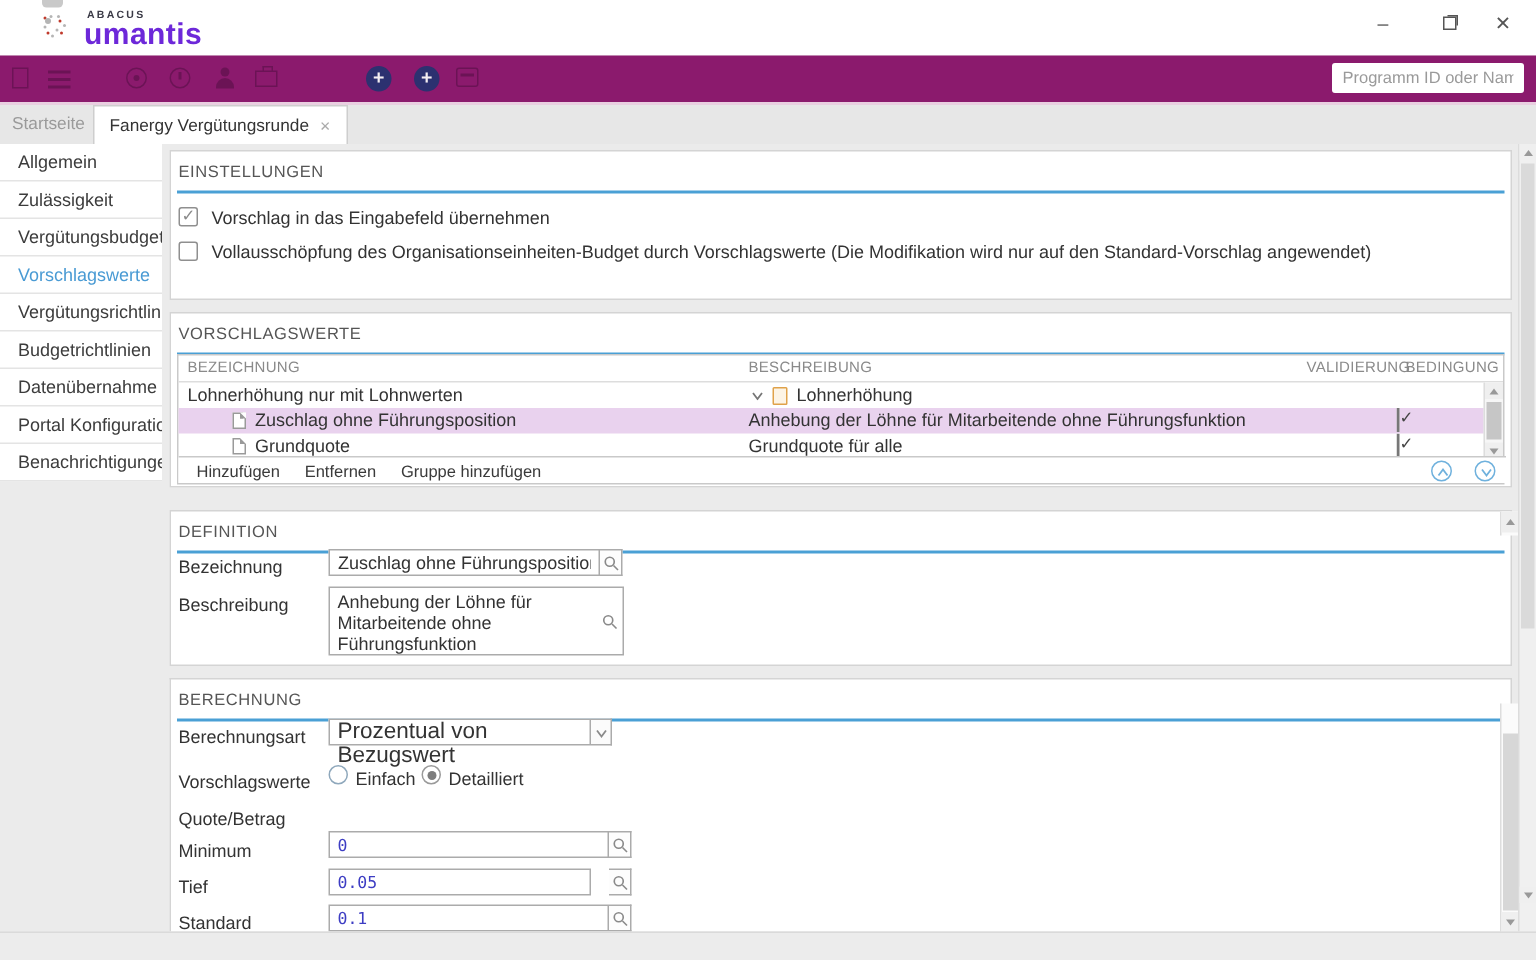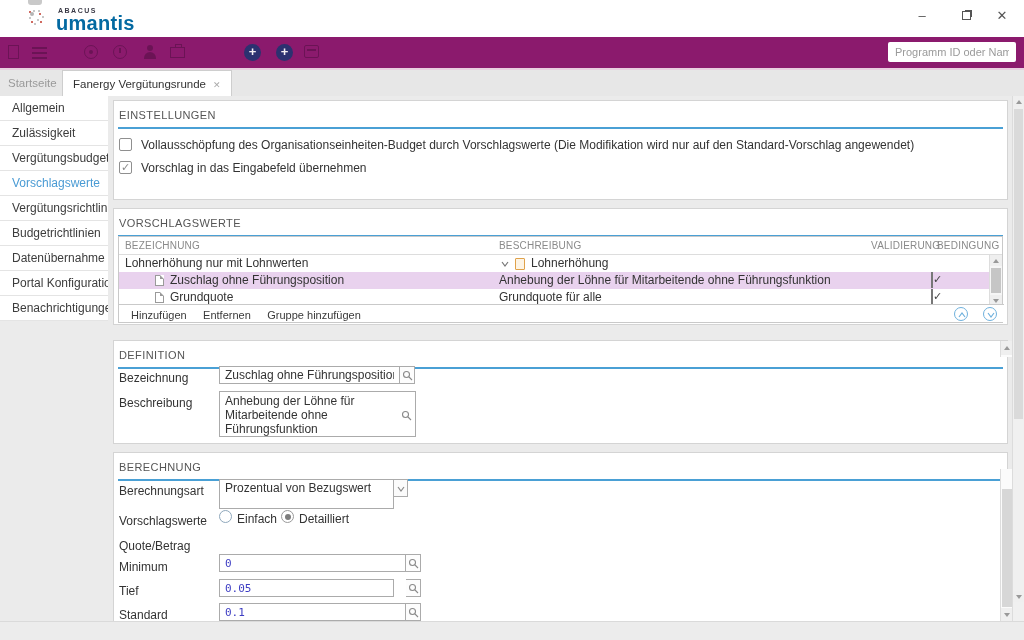--- a/index.html
+++ b/index.html
@@ -9,21 +9,21 @@
 
   
   .titlebar { position:absolute; top:0; left:0; width:1024px; height:37px; background:#ffffff; }
   .corner-chip { position:absolute; top:0; left:28px; width:14px; height:5px; background:#c9c9c9; border-radius:0 0 3px 3px; }
   .logo { position:absolute; top:6px; left:30px; height:28px; }
   .logo-swirl { position:absolute; top:6px; left:0; width:4px; height:4px; border-radius:50%; background:#b5b5b5;
     box-shadow: 8px 0 0 -1px #c0392b, 6px 6px 0 -1px #b5b5b5, 0 8px 0 -1px #c0392b, -2px 4px 0 -1px #b5b5b5,
                 -2px -2px 0 -1px #c0392b, 2px -3px 0 -1px #b5b5b5, 7px -3px 0 -1px #b5b5b5, 11px 3px 0 -1px #b5b5b5,
                 9px 8px 0 -1px #c0392b, 3px 10px 0 -1px #b5b5b5; }
   .logo-abacus { position:absolute; top:1px; left:28px; font-size:7px; font-weight:bold; letter-spacing:1.5px; color:#3a3a46; }
-  .logo-umantis { position:absolute; top:6px; left:26px; font-size:20px; font-weight:bold; color:#0369a1; letter-spacing:.3px; }
+  .logo-umantis { position:absolute; top:6px; left:26px; font-size:20px; font-weight:bold; color:#6d28d9; letter-spacing:.3px; }
   .win-controls { position:absolute; top:0; right:0; height:37px; }
   .win-btn { position:absolute; top:4px; width:28px; height:24px; text-align:center; line-height:24px; font-size:13px; color:#555; cursor:default; }
   .win-min { right:88px; }
   .win-max { right:44px; }
   .win-max .sq { display:inline-block; width:9px; height:9px; border:1px solid #555; background:#fff; box-shadow:2px -2px 0 -1px #555; }
   .win-close { right:8px; }
 
   
   .toolbar { position:absolute; top:37px; left:0; width:1024px; height:31px; background:#8b1a6d; }
   .tb-icon { position:absolute; top:8px; opacity:.32; }
@@ -103,21 +103,21 @@
   
   .f-label { position:absolute; left:5px; font-size:12px; color:#333; }
   .f-input { position:absolute; height:18px; border:1px solid #ababab; background:#fff; font-size:12px; padding:0 5px;
     font-family:"Liberation Sans",sans-serif; color:#333; }
   .f-mono { font-family:"DejaVu Sans Mono",monospace; font-size:11px; color:#3d3dc3; }
   .mag-btn { position:absolute; width:15px; height:18px; border:1px solid #ababab; border-left:none; background:#fdfdfd; cursor:pointer; }
   .mag-btn svg { position:absolute; left:2px; top:3px; }
   .f-textarea { position:absolute; border:1px solid #ababab; background:#fff; font-size:12px; padding:2px 16px 2px 5px;
     font-family:"Liberation Sans",sans-serif; color:#333; resize:none; overflow:hidden; line-height:14px; }
   .mag-inside { position:absolute; cursor:pointer; }
-  .f-select { position:absolute; height:30px; border:1px solid #ababab; background:#fff; font-size:12px; line-height:16px; padding:0 5px; }
+  .f-select { position:absolute; height:18px; border:1px solid #ababab; background:#fff; font-size:15px; line-height:16px; padding:0 5px; }
   .dd-btn { position:absolute; width:14px; height:18px; border:1px solid #ababab; border-left:none; background:#fbfbfb; cursor:pointer; }
   .dd-btn svg { position:absolute; left:3px; top:6px; }
   .radio { position:absolute; width:13px; height:13px; border:1px solid #8fa8bc; border-radius:50%; background:#fff; }
   .radio.sel { border-color:#9a9a9a; }
   .radio.sel::after { content:""; position:absolute; left:2.5px; top:2.5px; width:6px; height:6px; border-radius:50%; background:#7d7d7d; }
   .radio-label { position:absolute; font-size:12px; color:#333; }
 
   
   .page-sb { position:absolute; top:96px; right:0; width:12px; height:525px; background:#f0f0f0; border-left:1px solid #dcdcdc; }
   .page-sb .sb-arrow { width:11px; }
@@ -179,26 +179,26 @@
     <div class="side-item">Budgetrichtlinien</div>
     <div class="side-item">Datenübernahme</div>
     <div class="side-item">Portal Konfiguration</div>
     <div class="side-item">Benachrichtigungen</div>
   </div>
 
   <div class="card" style="top:100px; height:100px;">
     <div class="card-title">EINSTELLUNGEN</div>
     <div class="title-line"></div>
     <div class="chk-row" style="margin-top:9px;">
+      <span class="chk-box checked"></span>
+      <span class="chk-label">Vorschlag in das Eingabefeld übernehmen</span>
+    </div>
+    <div class="chk-row" style="margin-top:9px;">
       <span class="chk-box"></span>
       <span class="chk-label">Vollausschöpfung des Organisationseinheiten-Budget durch Vorschlagswerte (Die Modifikation wird nur auf den Standard-Vorschlag angewendet)</span>
-    </div>
-    <div class="chk-row" style="margin-top:9px;">
-      <span class="chk-box checked"></span>
-      <span class="chk-label">Vorschlag in das Eingabefeld übernehmen</span>
     </div>
   </div>
 
   <div class="card" style="top:208px; height:117px;">
     <div class="card-title">VORSCHLAGSWERTE</div>
     <div class="title-line"></div>
     <div class="vtable">
       <div class="t-header">
         <div>BEZEICHNUNG</div>
         <div>BESCHREIBUNG</div>

